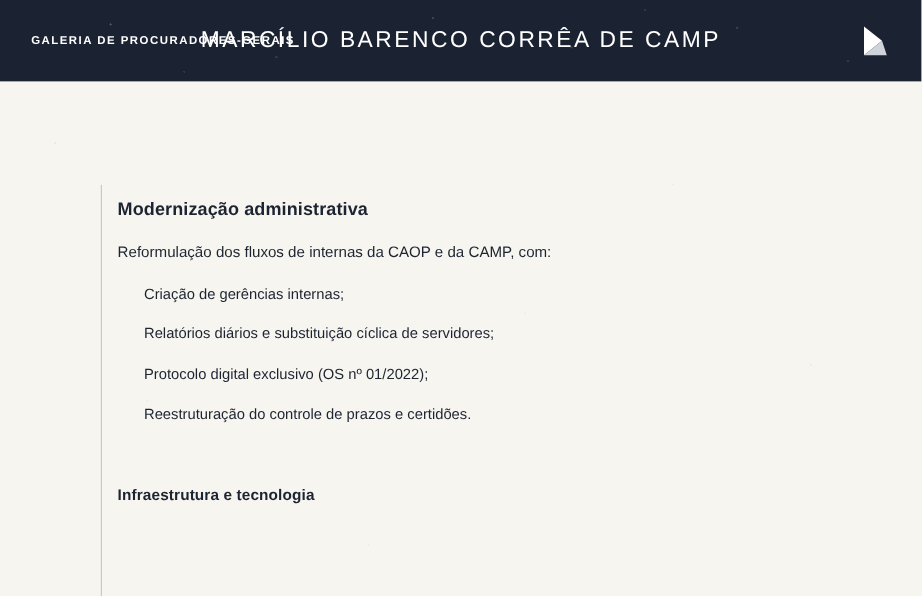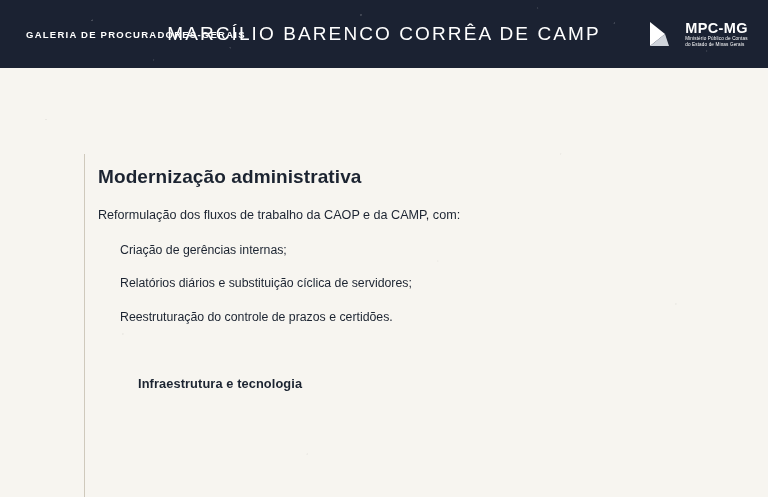--- a/index.html
+++ b/index.html
@@ -139,21 +139,21 @@
     background: #cfc9bc;
   }
   .body-col {
     position: absolute;
     left: 98px;
     top: 98px;
     right: 40px;
   }
   h2.section-title {
     margin: 0;
-    font-size: 19px;
+    font-size: 15px;
     font-weight: bold;
     color: #1c2431;
     letter-spacing: 0.1px;
   }
   p.lead {
     margin: 18px 0 0 0;
     font-size: 12.6px;
     color: #1c2431;
     line-height: 1.5;
   }
@@ -168,61 +168,56 @@
     line-height: 1.5;
     margin-bottom: 15px;
   }
   ul.bullets li:last-child { margin-bottom: 16px; }
 
   .section-two {
     margin-top: 50px;
   }
   .section-two h2.section-title {
     font-size: 12.8px;
-    margin-left: 40px;
   }
 </style>
 </head>
 <body>
 
 <div class="page">
 
   <div class="header">
     <div class="header-inner">
       <div class="gallery-label">GALERIA DE PROCURADORES-GERAIS</div>
       <div class="header-title">MARCÍLIO BARENCO CORRÊA DE CAMP</div>
 
       <div class="brand">
         <div class="brand-mark">
           <svg width="30" height="30" viewBox="0 0 30 30" aria-hidden="true">
             <polygon points="2,3 2,27 17,15" fill="#ffffff"></polygon>
             <polygon points="17,15 2,27 21,27" fill="#cfd3da"></polygon>
           </svg>
         </div>
-        <div class="brand-text">
-          <div class="brand-name">MPC-MG</div>
-          <div class="brand-sub1">Ministério Público de Contas</div>
-          <div class="brand-sub2">do Estado de Minas Gerais</div>
-        </div>
       </div>
     </div>
   </div>
 
   <div class="content">
     <div class="rule"></div>
 
     <div class="body-col">
 
       <h2 class="section-title">Modernização administrativa</h2>
 
-      <p class="lead">Reformulação dos fluxos de trabalho da CAOP e da CAMP, com:</p>
+      <p class="lead">Reformulação dos fluxos de internas da CAOP e da CAMP, com:</p>
 
       <ul class="bullets">
         <li>Criação de gerências internas;</li>
         <li>Relatórios diários e substituição cíclica de servidores;</li>
+        <li>Protocolo digital exclusivo (OS nº 01/2022);</li>
         <li>Reestruturação do controle de prazos e certidões.</li>
       </ul>
 
       <div class="section-two">
         <h2 class="section-title">Infraestrutura e tecnologia</h2>
 
       </div>
 
     </div>
   </div>

